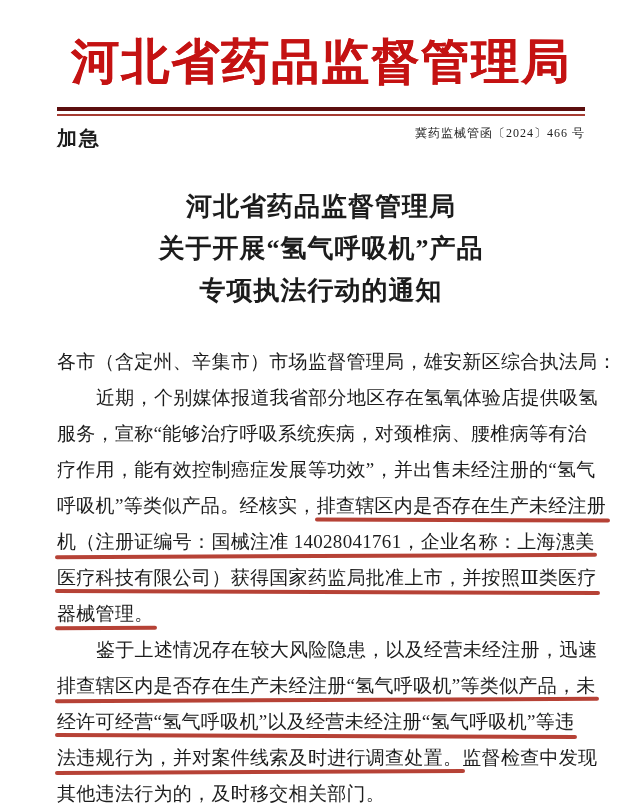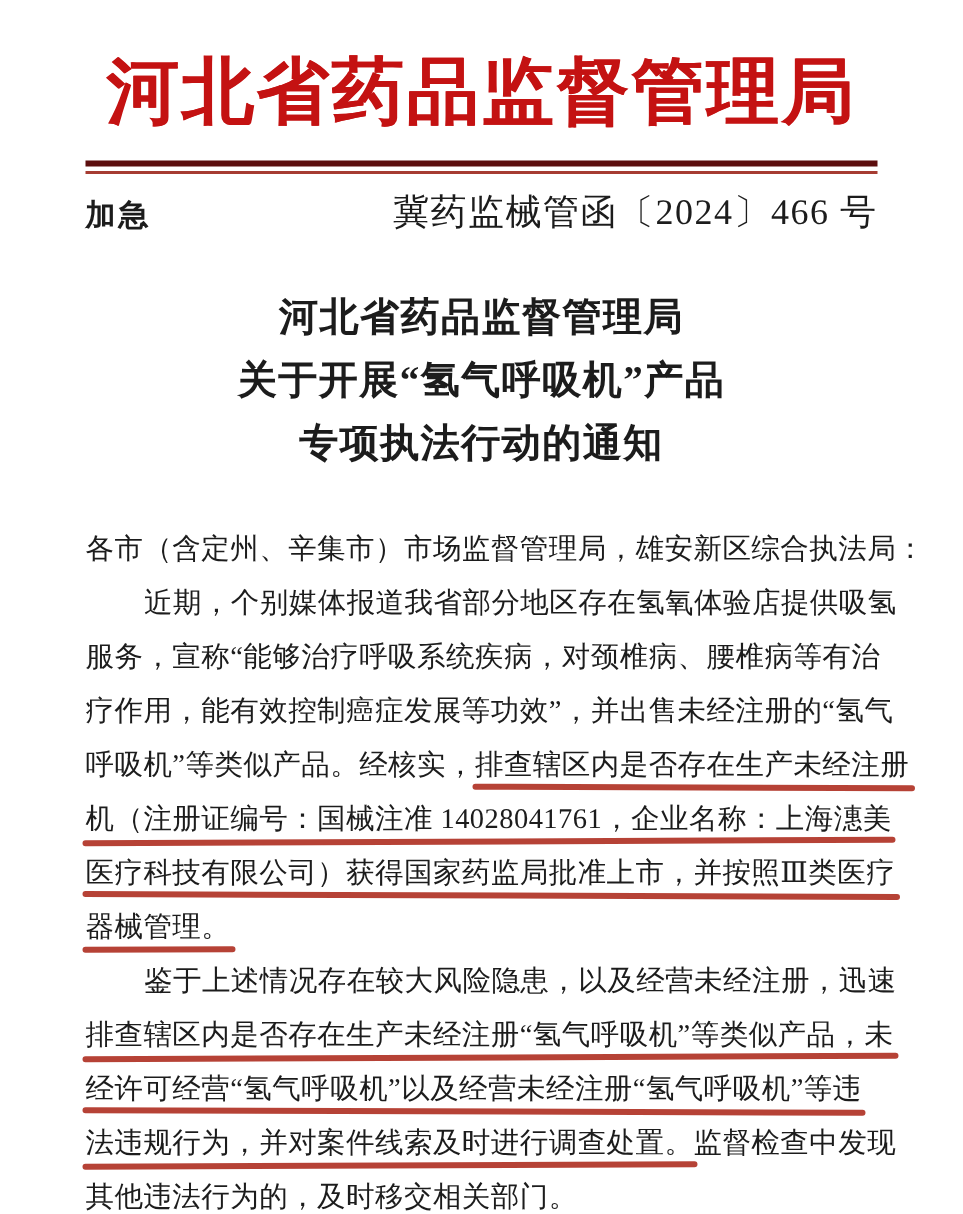--- a/index.html
+++ b/index.html
@@ -31,31 +31,31 @@
   }
   
   .rule { margin-top: 12px; }
   .rule .thick { height: 4px; background: var(--rule-dark, #5c0e0e); }
   .rule .gap   { height: 3px; background: transparent; }
   .rule .thin  { height: 2px; background: var(--rule-light, #a63c32); }
   
   .meta-row {
     display: flex;
     justify-content: space-between;
-    align-items: flex-end;
+    align-items: flex-start;
     margin-top: 9px;
   }
   .urgency {
     font-family: "Liberation Sans", "DejaVu Sans", sans-serif;
     font-weight: bold;
     font-size: 20px;
     letter-spacing: 2px;
   }
   .doc-number {
-    font-size: 24px;
+    font-size: 12px;
     letter-spacing: 1px;
   }
   
   .doc-title {
     margin-top: 34px;
     text-align: center;
     font-weight: bold;
     font-size: 26px;
     line-height: 42px;
     letter-spacing: 1px;

